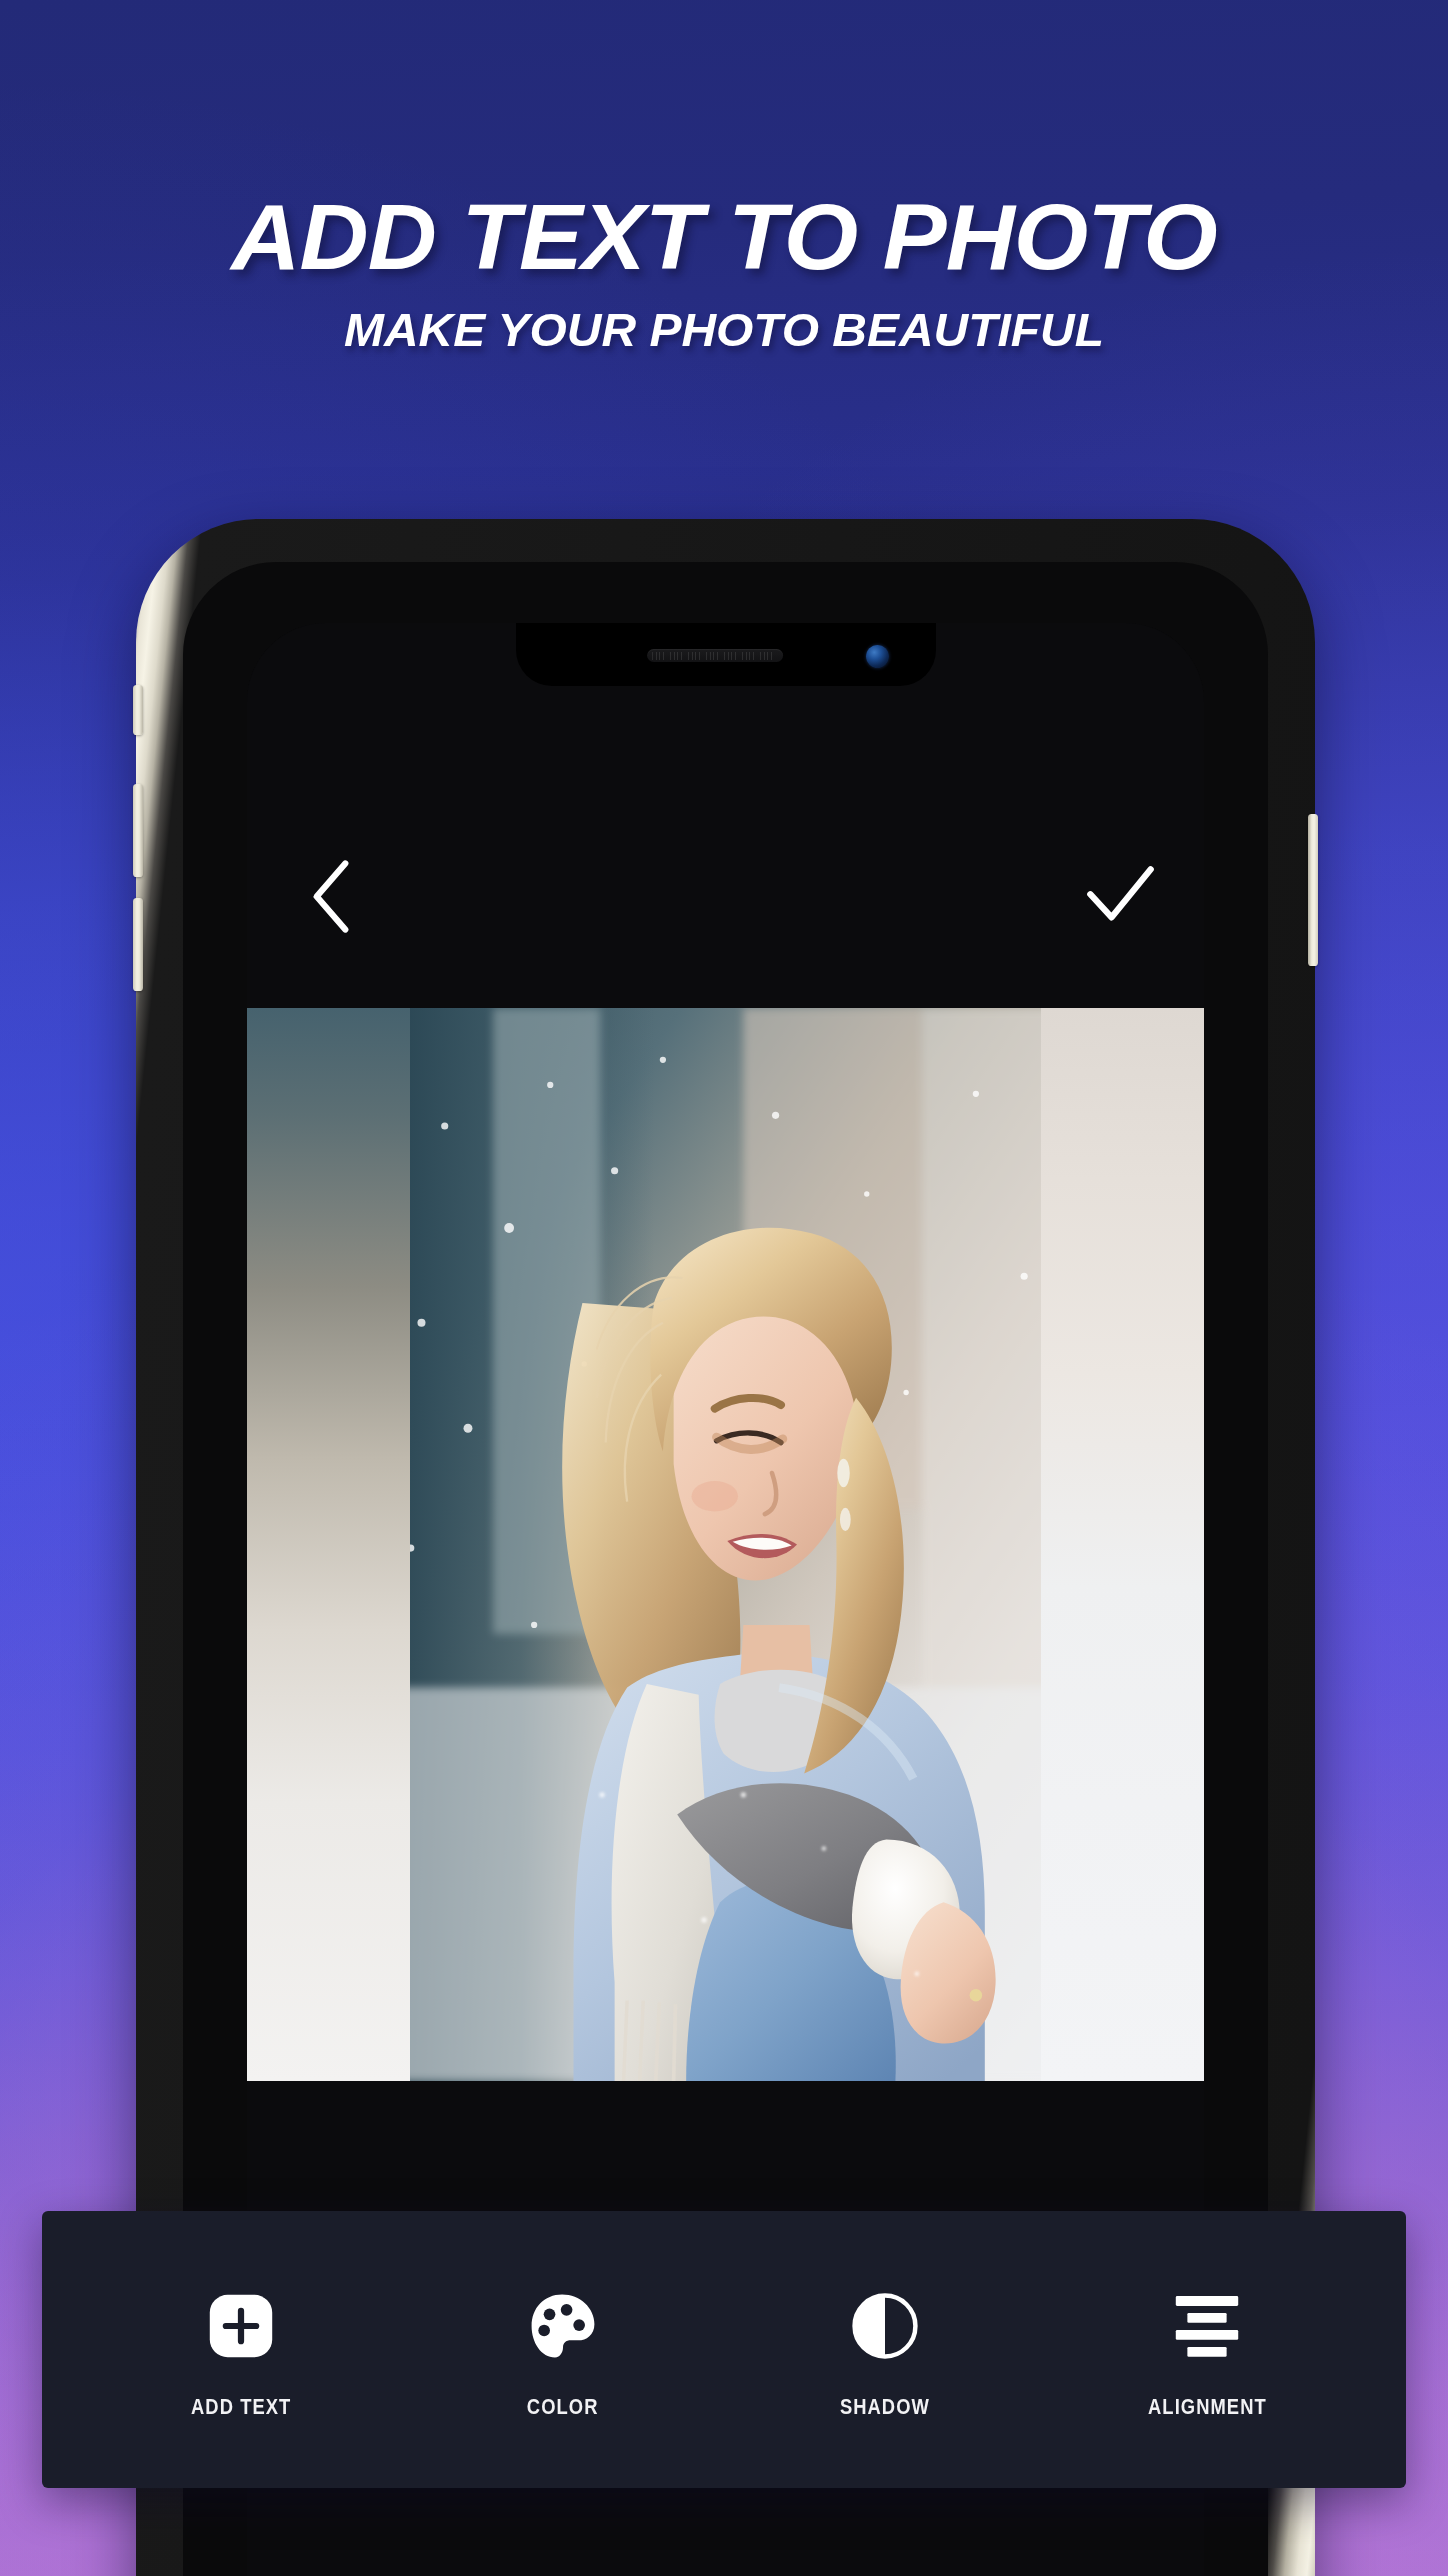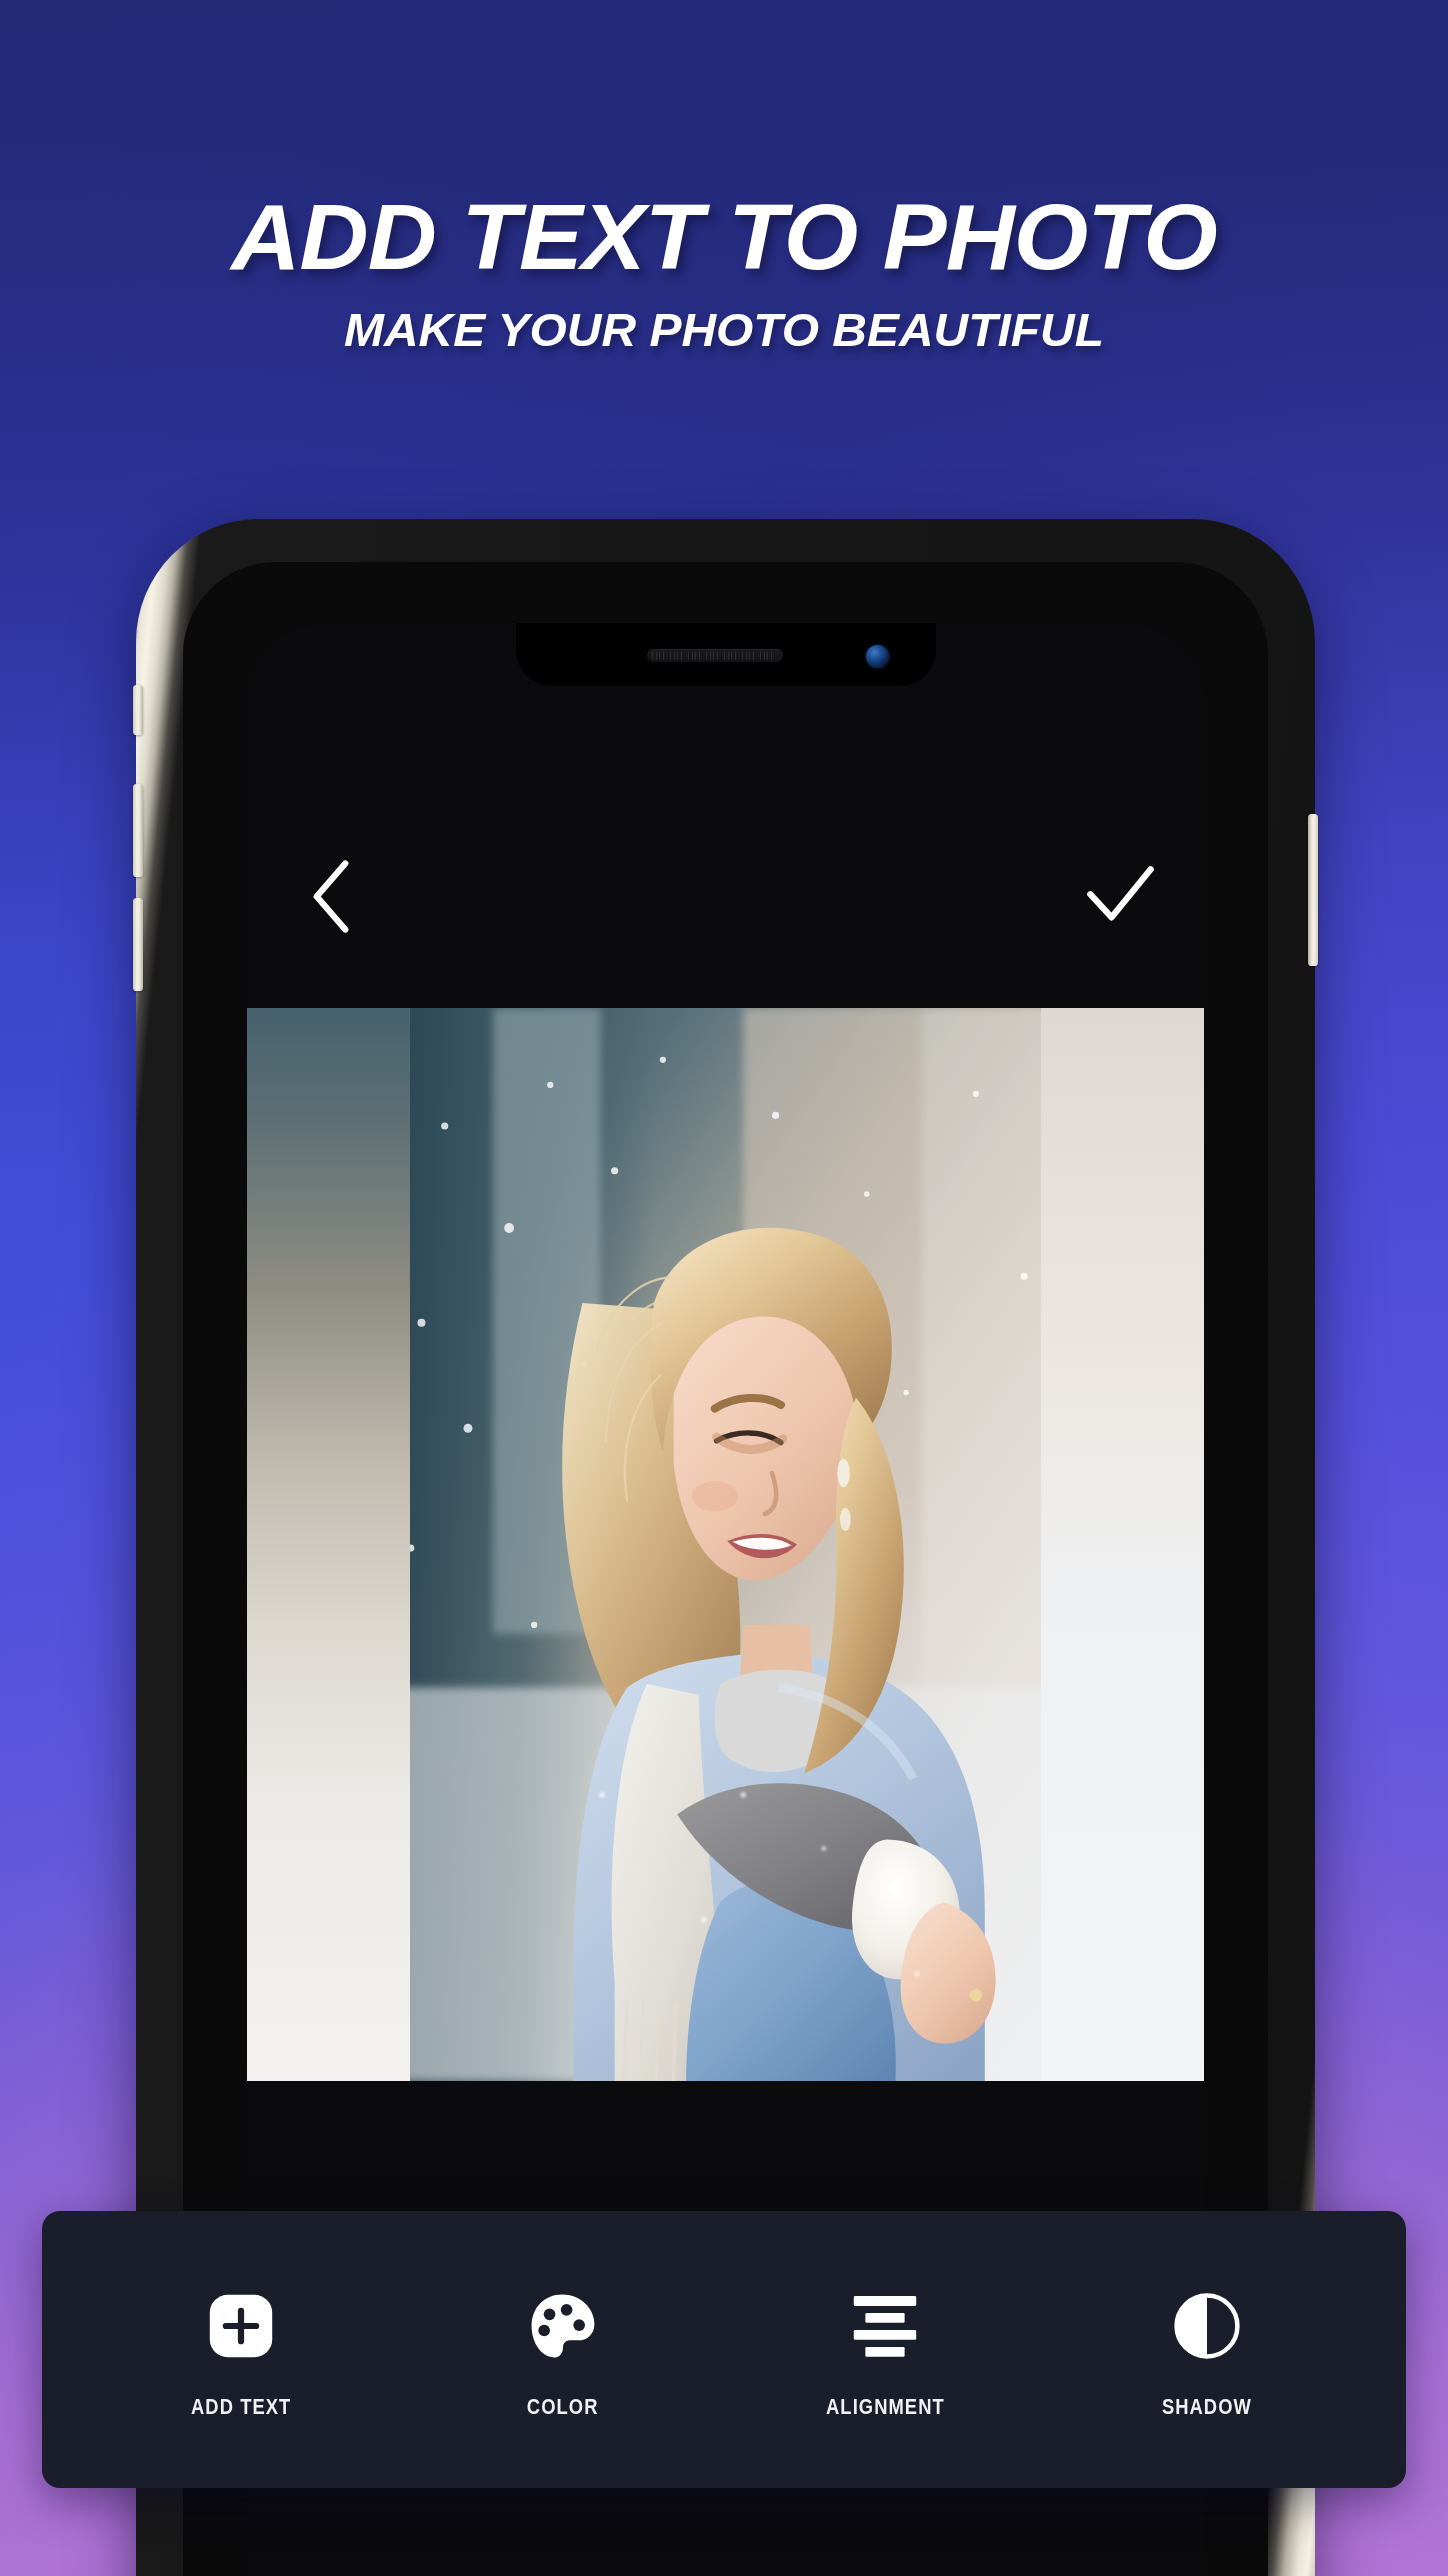--- a/index.html
+++ b/index.html
@@ -226,21 +226,21 @@
   }
 
   
   #editor-toolbar {
     position:absolute;
     left:42px;
     top:2211px;
     width:1364px;
     height:277px;
     background:#1a1d2a;
-    border-radius:18px;
+    border-radius:6px;
     box-shadow:0 14.3px 43px rgba(12,8,40,0.40);
     display:flex;
     align-items:center;
     justify-content:space-around;
     padding:0 38px;
     z-index:20;
   }
   .tool-item {
     width:197px;
     display:flex;
@@ -512,38 +512,38 @@
           <circle cx="43" cy="21" r="6.5" fill="#1a1d2a"></circle>
           <circle cx="18" cy="44" r="6.5" fill="#1a1d2a"></circle>
           <circle cx="57" cy="38" r="6.5" fill="#1a1d2a"></circle>
         </svg>
       </div>
       <div class="tool-label">COLOR</div>
     </div>
 
     <div class="tool-item">
       <div class="tool-glyph">
+        <svg width="68" height="68" viewBox="0 0 76 76" aria-hidden="true">
+          <circle cx="38" cy="38" r="34" fill="none" stroke="#ffffff" stroke-width="5"></circle>
+          <path d="M38 4 A34 34 0 0 0 38 72 Z" fill="#ffffff"></path>
+        </svg>
+      </div>
+      <div class="tool-label">SHADOW</div>
+    </div>
+
+    <div class="tool-item">
+      <div class="tool-glyph">
         <svg width="66" height="63" viewBox="0 0 74 70" aria-hidden="true">
           <g fill="#ffffff">
             <rect x="2" y="2" width="70" height="11" rx="1.5"></rect>
             <rect x="15" y="21" width="44" height="11" rx="1.5"></rect>
             <rect x="2" y="40" width="70" height="11" rx="1.5"></rect>
             <rect x="15" y="59" width="44" height="11" rx="1.5"></rect>
           </g>
         </svg>
       </div>
       <div class="tool-label">ALIGNMENT</div>
     </div>
 
-    <div class="tool-item">
-      <div class="tool-glyph">
-        <svg width="68" height="68" viewBox="0 0 76 76" aria-hidden="true">
-          <circle cx="38" cy="38" r="34" fill="none" stroke="#ffffff" stroke-width="5"></circle>
-          <path d="M38 4 A34 34 0 0 0 38 72 Z" fill="#ffffff"></path>
-        </svg>
-      </div>
-      <div class="tool-label">SHADOW</div>
-    </div>
-
   </div>
 
 </div>
 
 
 </body></html>

